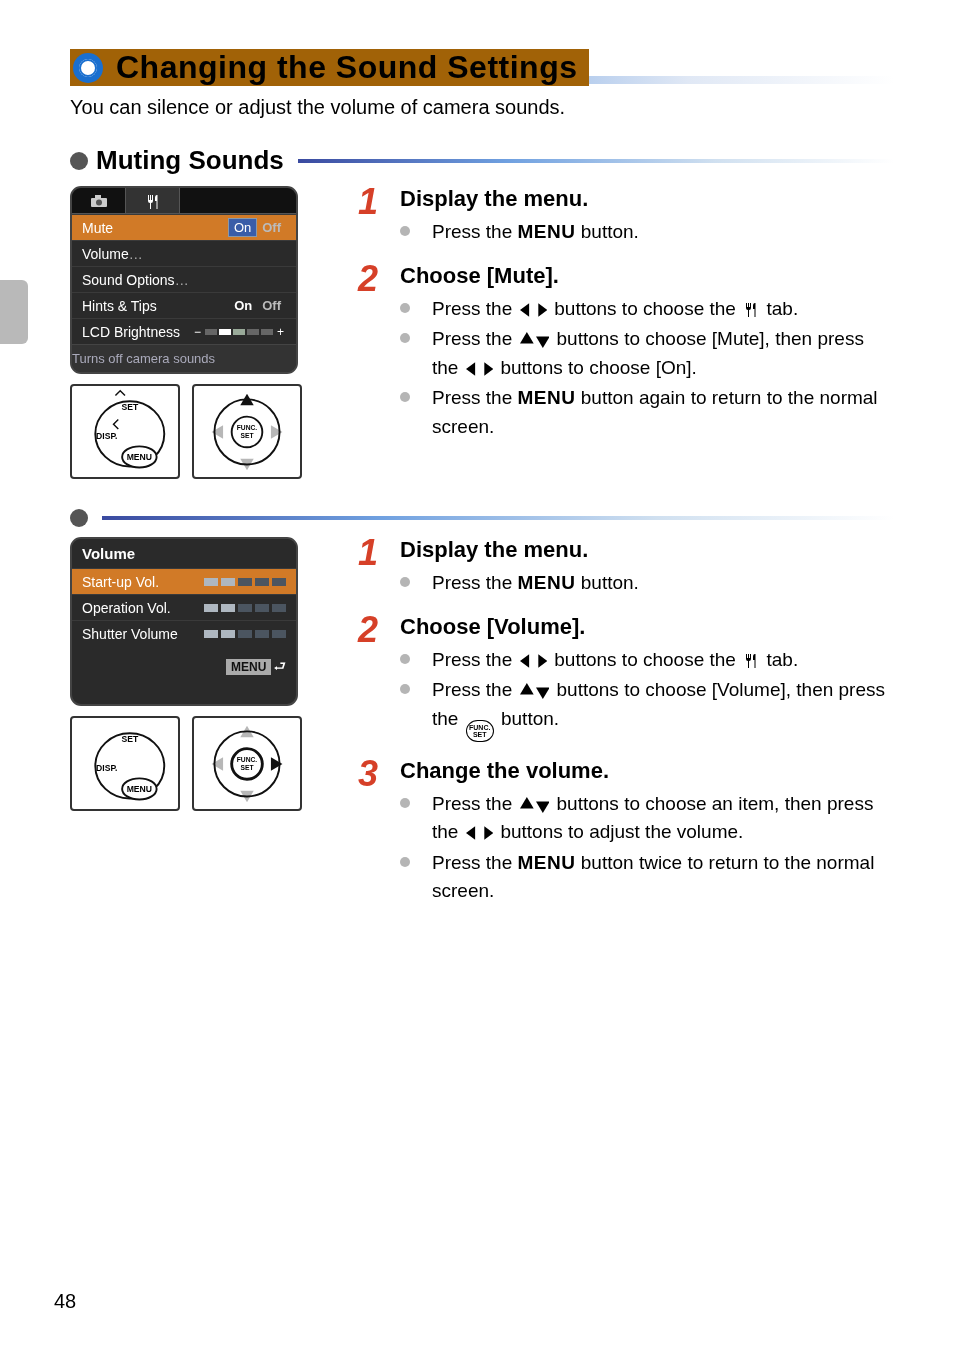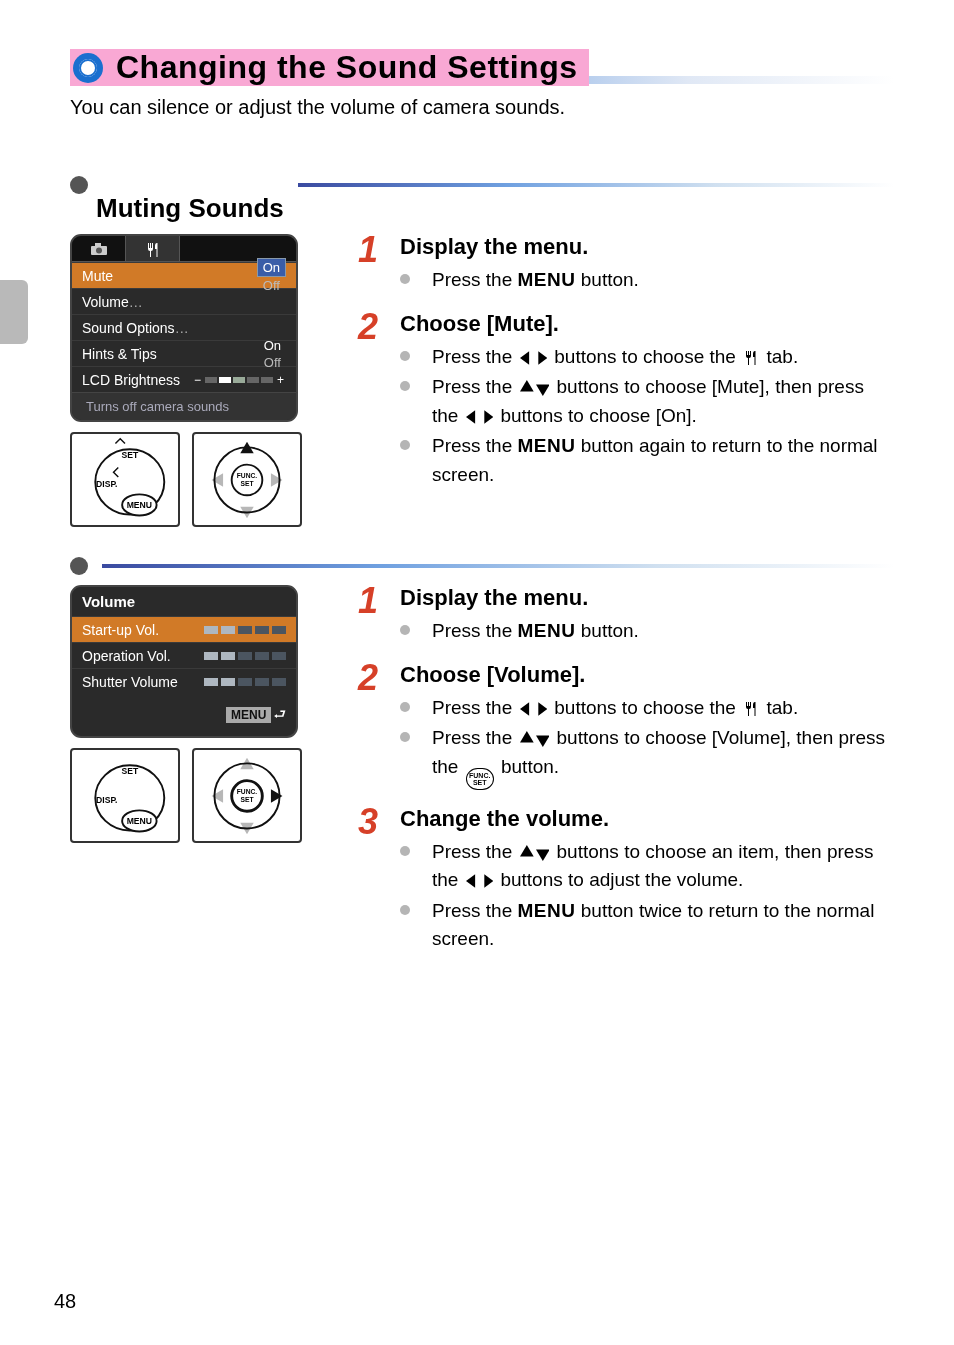--- a/index.html
+++ b/index.html
@@ -22,21 +22,21 @@
   .title-bar .grad {
     position: absolute;
     left: 0; right: 0; bottom: 0;
     height: 8px;
     background: linear-gradient(to right, #3a4aa0 0%, #6fa0e0 40%, #e0e8f5 75%, #ffffff 100%);
   }
   .title-bar .txt-wrap {
     position: absolute;
     left: 0;
     bottom: -2px;
-    background: #f9a8d4;
+    background: #a16207;
     padding-right: 12px;
     display: inline-flex;
     align-items: center;
     gap: 10px;
     z-index: 2;
   }
   .title-bar .txt {
     font-weight: 900;
     font-size: 32px;
     letter-spacing: 0.5px;
@@ -62,21 +62,20 @@
   }
   .sec-bullet {
     width: 18px; height: 18px;
     border-radius: 50%;
     background: #555;
     flex-shrink: 0;
   }
   .sec-title {
     font-weight: 900;
     font-size: 26px;
-    margin-top: 48px;
   }
   .sec-rule {
     flex: 1;
     height: 4px;
     background: linear-gradient(to right, #3a4aa0 0%, #6fa0e0 35%, #d0e0f0 70%, #ffffff 100%);
     margin-left: 6px;
   }
 
   
   .two-col {
@@ -117,50 +116,50 @@
   .lcd .row {
     display: flex;
     align-items: center;
     justify-content: space-between;
     padding: 4px 10px;
     height: 26px;
     border-top: 1px solid #3a3a3a;
   }
   .lcd .row.hl { background: #d17a27; color: #fff; }
   .lcd .row .lbl { font-weight: 500; }
-  .on-off { display: flex; gap: 0; align-items: center; flex-direction: column; }
+  .on-off { display: flex; gap: 0; align-items: center; }
   .on-off .opt { padding: 1px 5px; font-size: 13px; }
   .on-off .sel { background: #3a5da8; color: #fff; border: 1px solid #89a; }
-  .on-off .unsel { color: #bbb; }
+  .on-off .unsel { color: #bbb; font-weight: bold; }
   .slider-sm {
     display: flex; gap: 2px; align-items: center;
     font-size: 12px;
   }
   .slider-sm .seg { width: 12px; height: 6px; background: #666; }
   .slider-sm .seg.fill { background: #fff; }
   .slider-sm .mark { color: #fff; padding: 0 2px; }
   .lcd .hint-row {
     font-size: 13px;
     color: #aab;
-    padding: 6px 14px;
+    padding: 6px 0;
     background: #333;
     border-top: 1px solid #444;
   }
   .lcd.vol .title-row {
     padding: 6px 10px;
     font-weight: bold;
     font-size: 15px;
     background: #2a2a2a;
   }
   .vol-slider { display: flex; gap: 3px; align-items: center; }
   .vol-slider .b { width: 14px; height: 8px; background: #4b5560; }
   .vol-slider .b.f { background: #aeb7c0; }
   .menu-return {
     text-align: right;
-    padding: 10px 10px 8px;
+    padding: 10px 10px 24px;
     font-size: 14px;
   }
   .menu-return .label {
     display: inline-block;
     background: #aaa;
     color: #111;
     font-weight: bold;
     padding: 1px 5px;
     font-size: 12px;
     margin-right: 2px;

